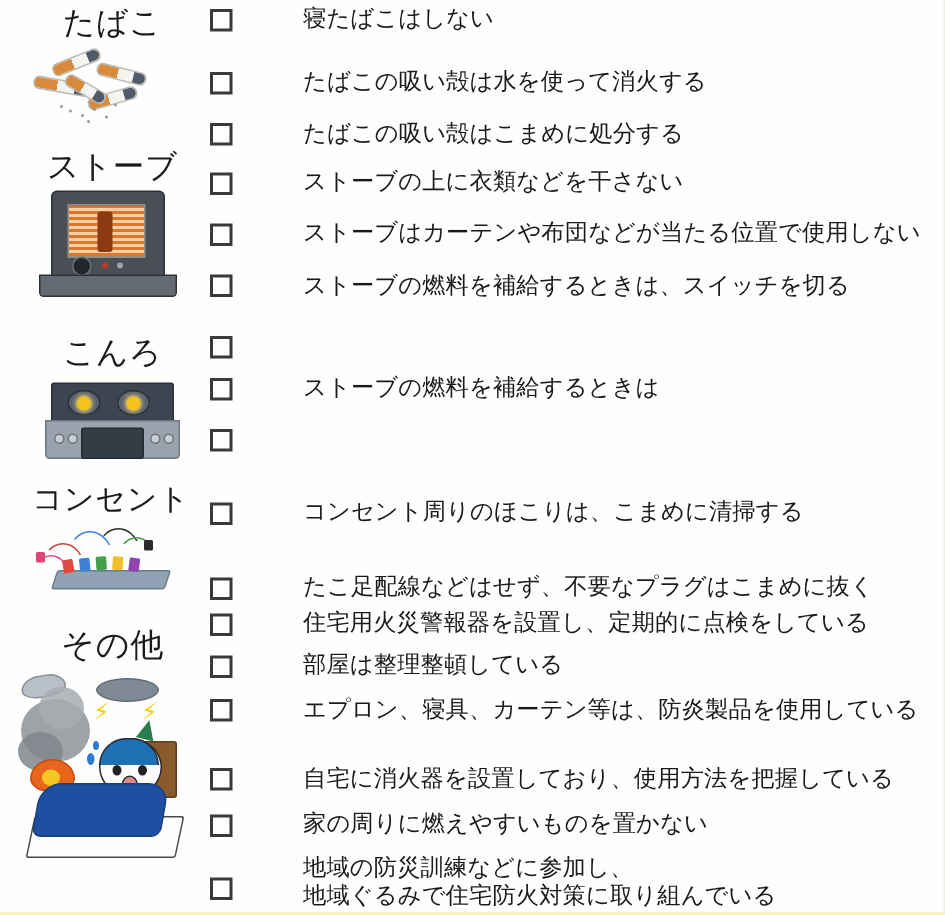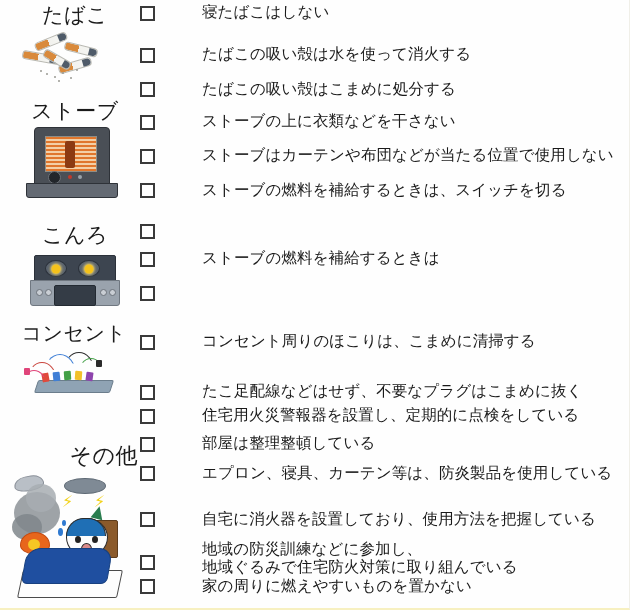--- a/index.html
+++ b/index.html
@@ -406,21 +406,21 @@
         <span class="itxt">コンセント周りのほこりは、こまめに清掃する</span>
       </div>
       <div class="item single">
         <span class="cbox"></span>
         <span class="itxt">たこ足配線などはせず、不要なプラグはこまめに抜く</span>
       </div>
     </div>
   </div>
 
   <div class="section" style="top:406px;">
-    <div class="cat-cell" style="top:38px;text-align:right;">
+    <div class="cat-cell" style="top:12px;">
       <div class="cat-label" style="font-size:22px;">その他</div>
       <div class="cat-art" style="height:140px;">
 
         <div class="detector" style="left:2px; top:6px; width:28px; height:13px; transform:rotate(-10deg);"></div>
         <div class="detector-round" style="left:52px; top:8px;"></div>
         <span class="bolt" style="left:50px; top:24px;">⚡</span>
         <span class="bolt" style="left:82px; top:24px;">⚡</span>
 
         <div class="smoke" style="left:2px; top:22px; width:46px; height:42px; background:#8d9398;"></div>
         <div class="smoke" style="left:14px; top:14px; width:30px; height:28px; background:#a7adb1;"></div>
@@ -454,25 +454,25 @@
         <span class="itxt">部屋は整理整頓している</span>
       </div>
       <div class="item single" style="margin-bottom:28px;">
         <span class="cbox"></span>
         <span class="itxt">エプロン、寝具、カーテン等は、防炎製品を使用している</span>
       </div>
       <div class="item single" style="margin-bottom:12px;">
         <span class="cbox"></span>
         <span class="itxt">自宅に消火器を設置しており、使用方法を把握している</span>
       </div>
+      <div class="item single" style="margin-bottom:11px;">
+        <span class="cbox"></span>
+        <span class="itxt">家の周りに燃えやすいものを置かない</span>
+      </div>
       <div class="item double">
         <span class="cbox"></span>
         <span class="itxt">地域の防災訓練などに参加し、
 地域ぐるみで住宅防火対策に取り組んでいる</span>
       </div>
-      <div class="item single" style="margin-bottom:11px;">
-        <span class="cbox"></span>
-        <span class="itxt">家の周りに燃えやすいものを置かない</span>
-      </div>
     </div>
   </div>
 
 </div>
 
 </body></html>

